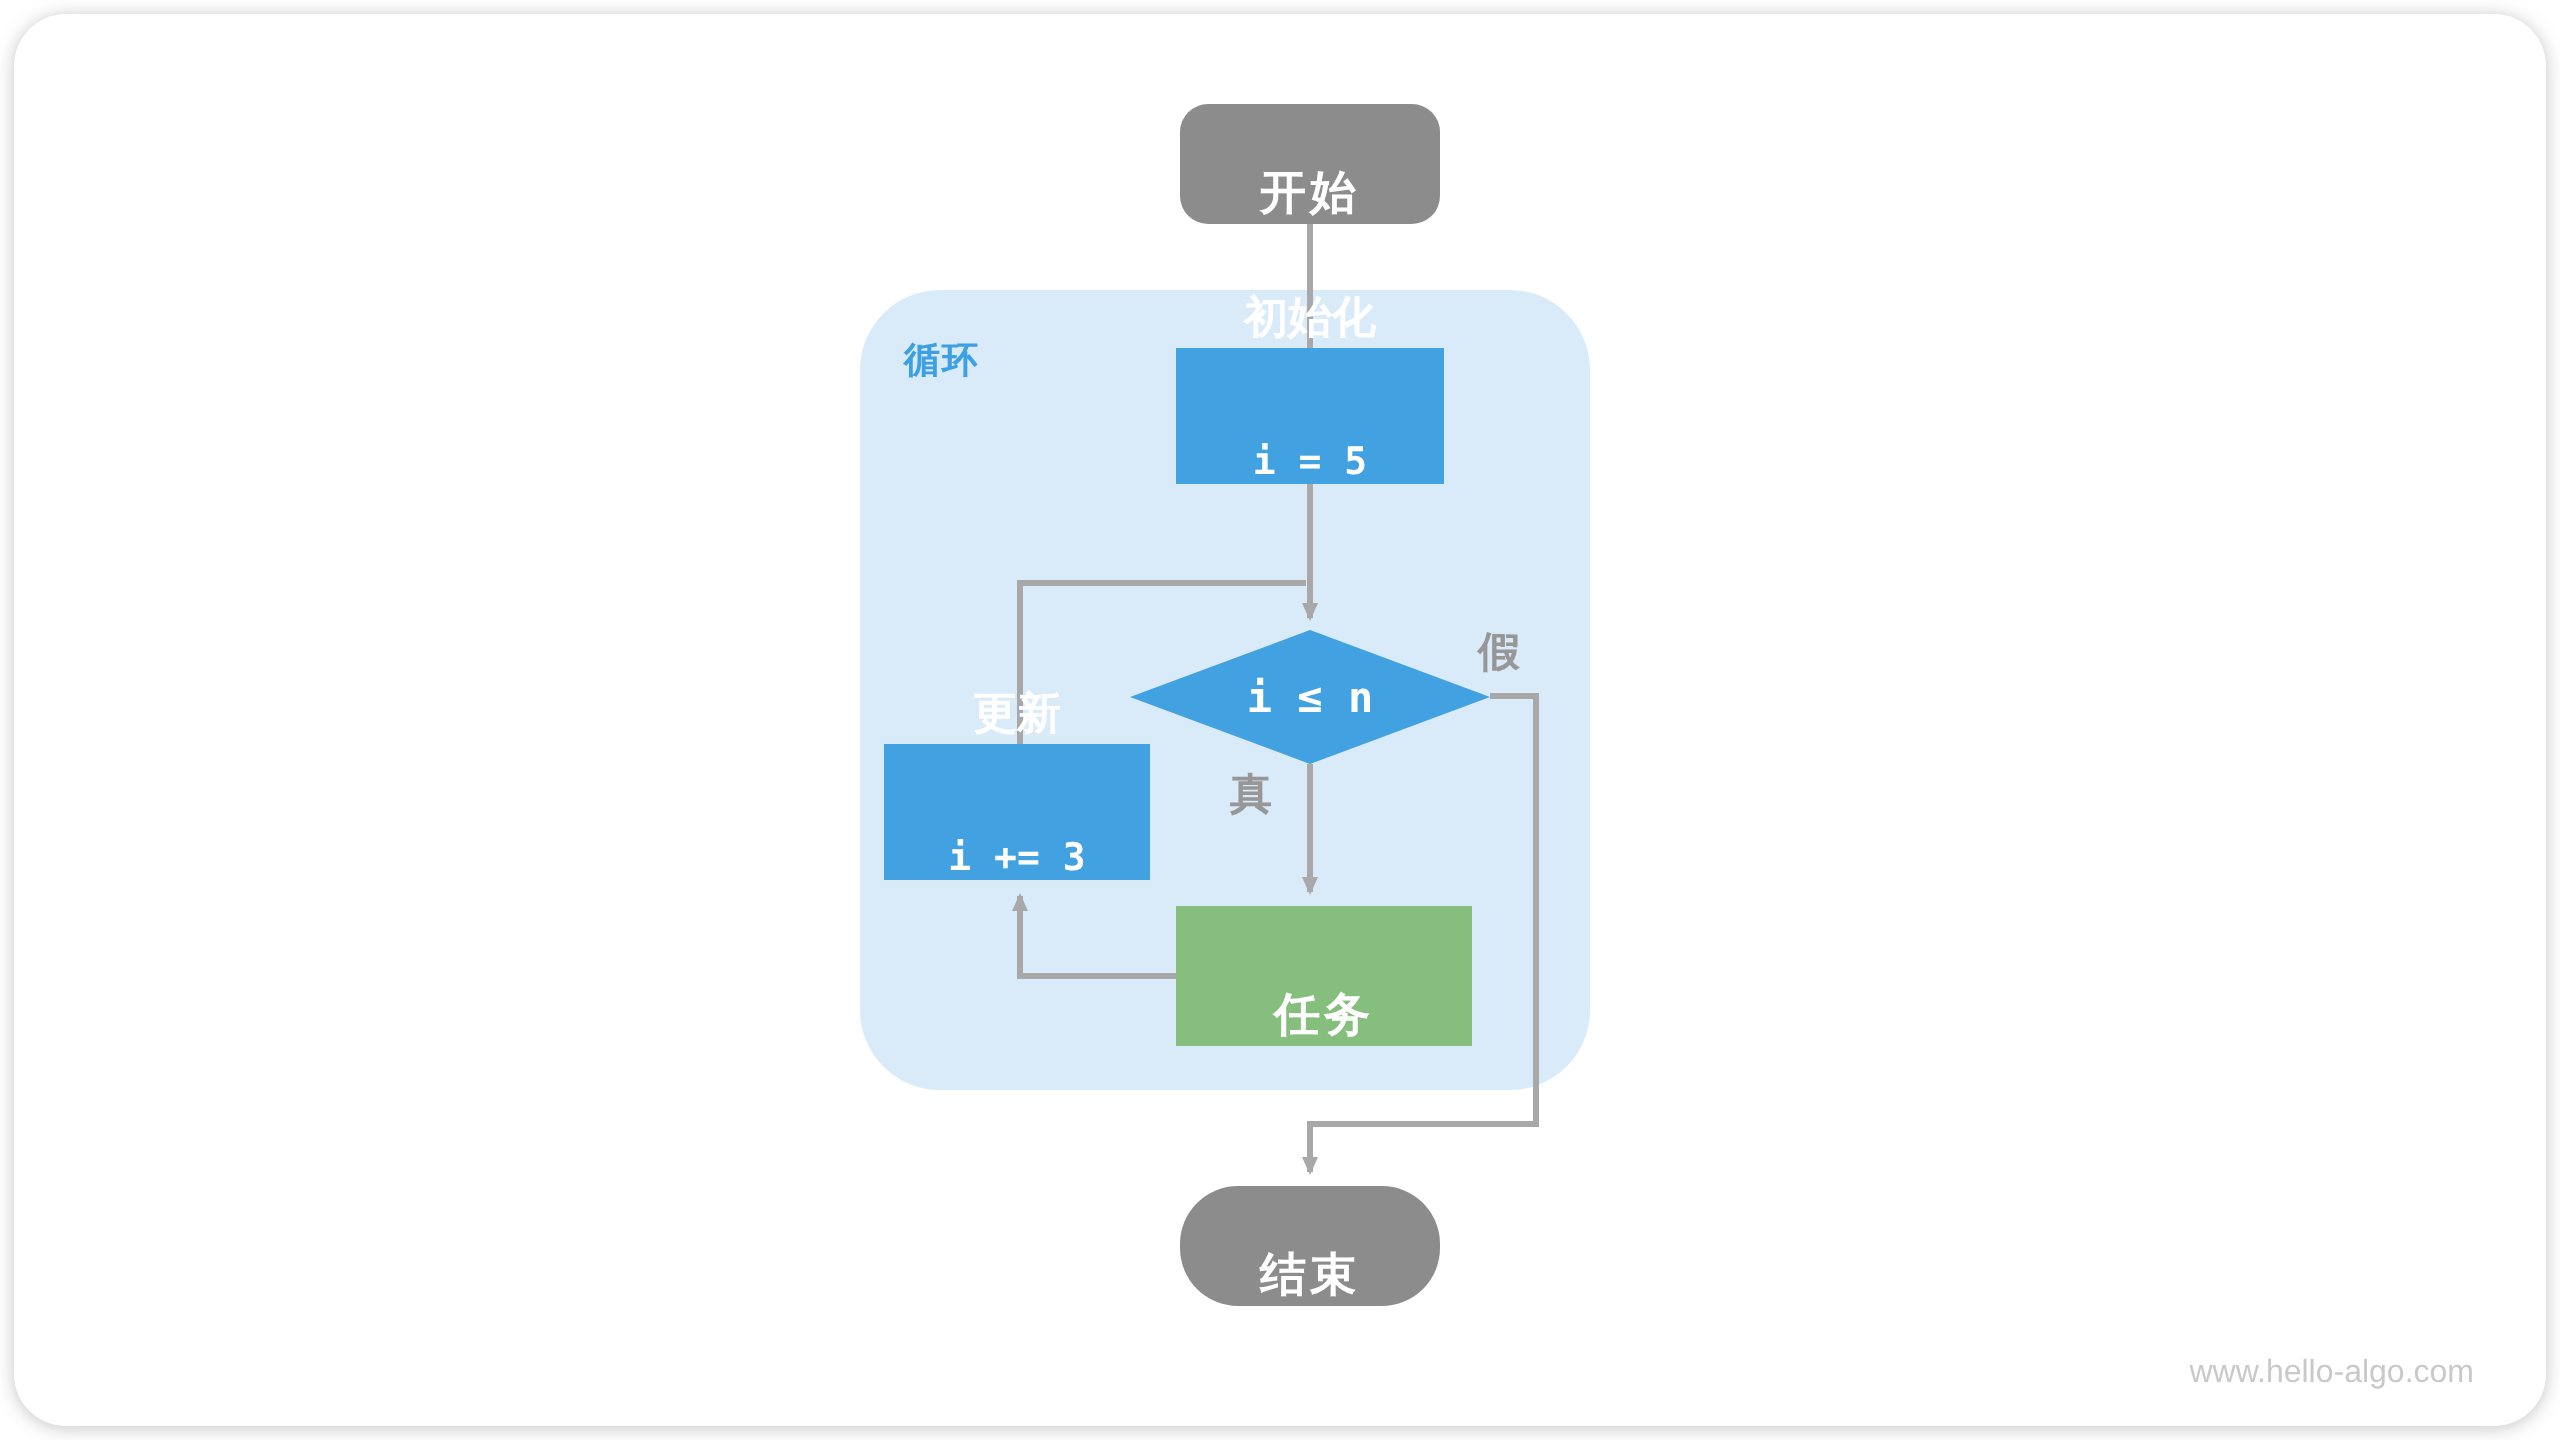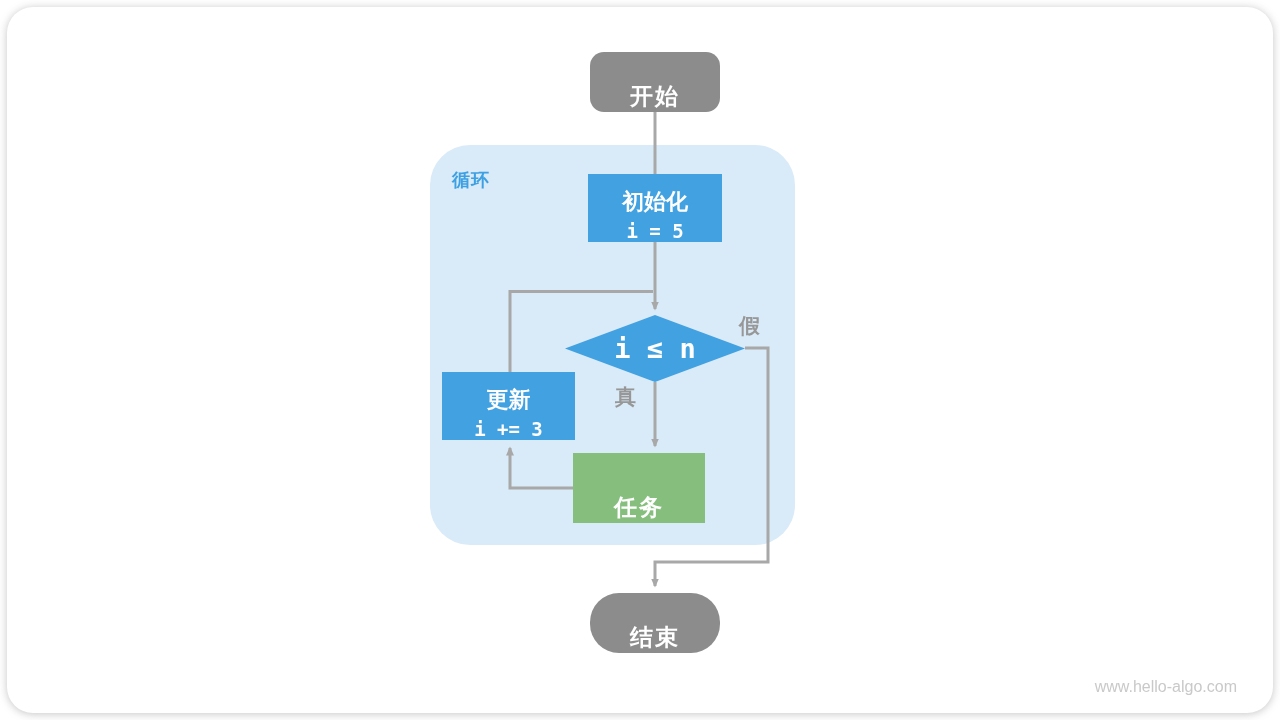--- a/index.html
+++ b/index.html
@@ -68,26 +68,27 @@
     position: absolute;
     left: 452px; top: 168px;
     color: var(--region-label);
     font-size: 18px;
     font-weight: bold;
     letter-spacing: 1px;
   }
   .process {
     background: var(--node-blue);
     font-size: 22px;
+    gap: 43px;
   }
   .init-box   { left: 588px; top: 174px; width: 134px; height: 68px; }
   .update-box { left: 442px; top: 372px; width: 133px; height: 68px; }
   .task-box {
-    left: 573px; top: 453px;
-    width: 132px; height: 70px;
+    left: 588px; top: 453px;
+    width: 148px; height: 70px;
     background: var(--node-green);
     font-size: 23px;
     letter-spacing: 2px;
   }
   .code-line {
     font-family: "DejaVu Sans Mono", monospace;
     font-size: 19px;
     font-weight: bold;
     margin-top: 3px;
   }
@@ -103,21 +104,21 @@
     clip-path: polygon(50% 0, 100% 50%, 50% 100%, 0 50%);
   }
   .diamond-text {
     position: absolute;
     inset: 0;
     display: flex;
     align-items: center;
     justify-content: center;
     color: #ffffff;
     font-family: "DejaVu Sans Mono", monospace;
-    font-size: 27px;
+    font-size: 21px;
     font-weight: bold;
   }
   .edge-label {
     position: absolute;
     color: var(--edge-label);
     font-size: 21px;
     font-weight: bold;
   }
   .true-label  { left: 615px; top: 383px; }
   .false-label { left: 739px; top: 312px; }

